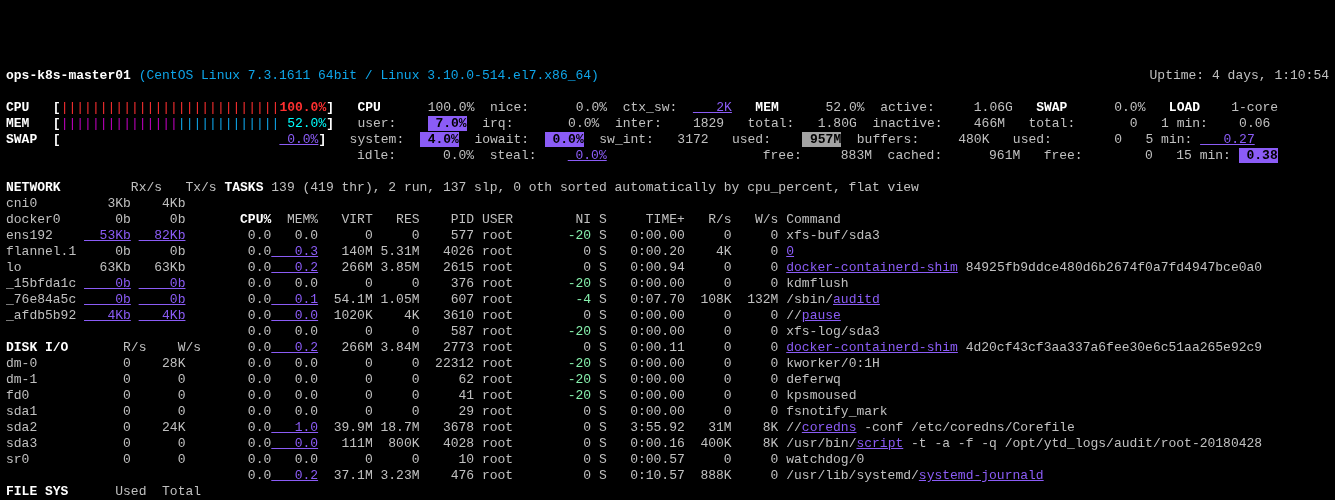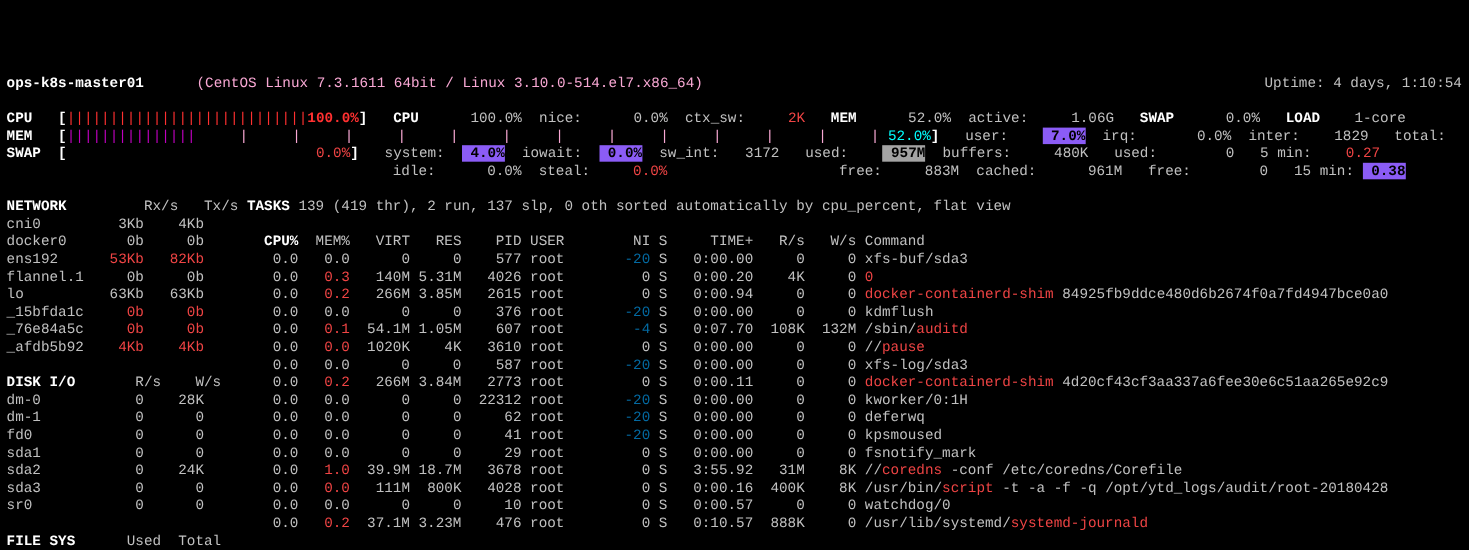--- a/index.html
+++ b/index.html
@@ -9,24 +9,24 @@
     font-family: "Consolas", "Monaco", "Courier New", monospace;
     font-size: 13px;
     line-height: 16px;
     white-space: pre;
     overflow: hidden;
     width: 1335px;
     height: 500px;
     padding: 4px 6px;
   }
   .white { color: #ffffff; }
-  .gray { color: #f9a8d4; margin-left: 40px; }
+  .gray { color: #0ea5e9; }
   .cyan { color: #00ffff; }
-  .dim-green { color: #ef4444; }
-  .magenta { color: #0369a1; }
+  .dim-green { color: #8b5cf6; text-decoration: underline; }
+  .magenta { color: #86efac; }
   .bold { font-weight: bold; }
   .hl-green-bg { background: #8b5cf6; color: #000; }
   .hl-blue-bg { background: #a3a3a3; color: #000; }
   .red { color: #ff3030; }
   .bar-red { color: #ff3030; }
   .bar-mag { color: #c000c0; }
   .row { display: block; }
 </style>
 </head>
 <body>

